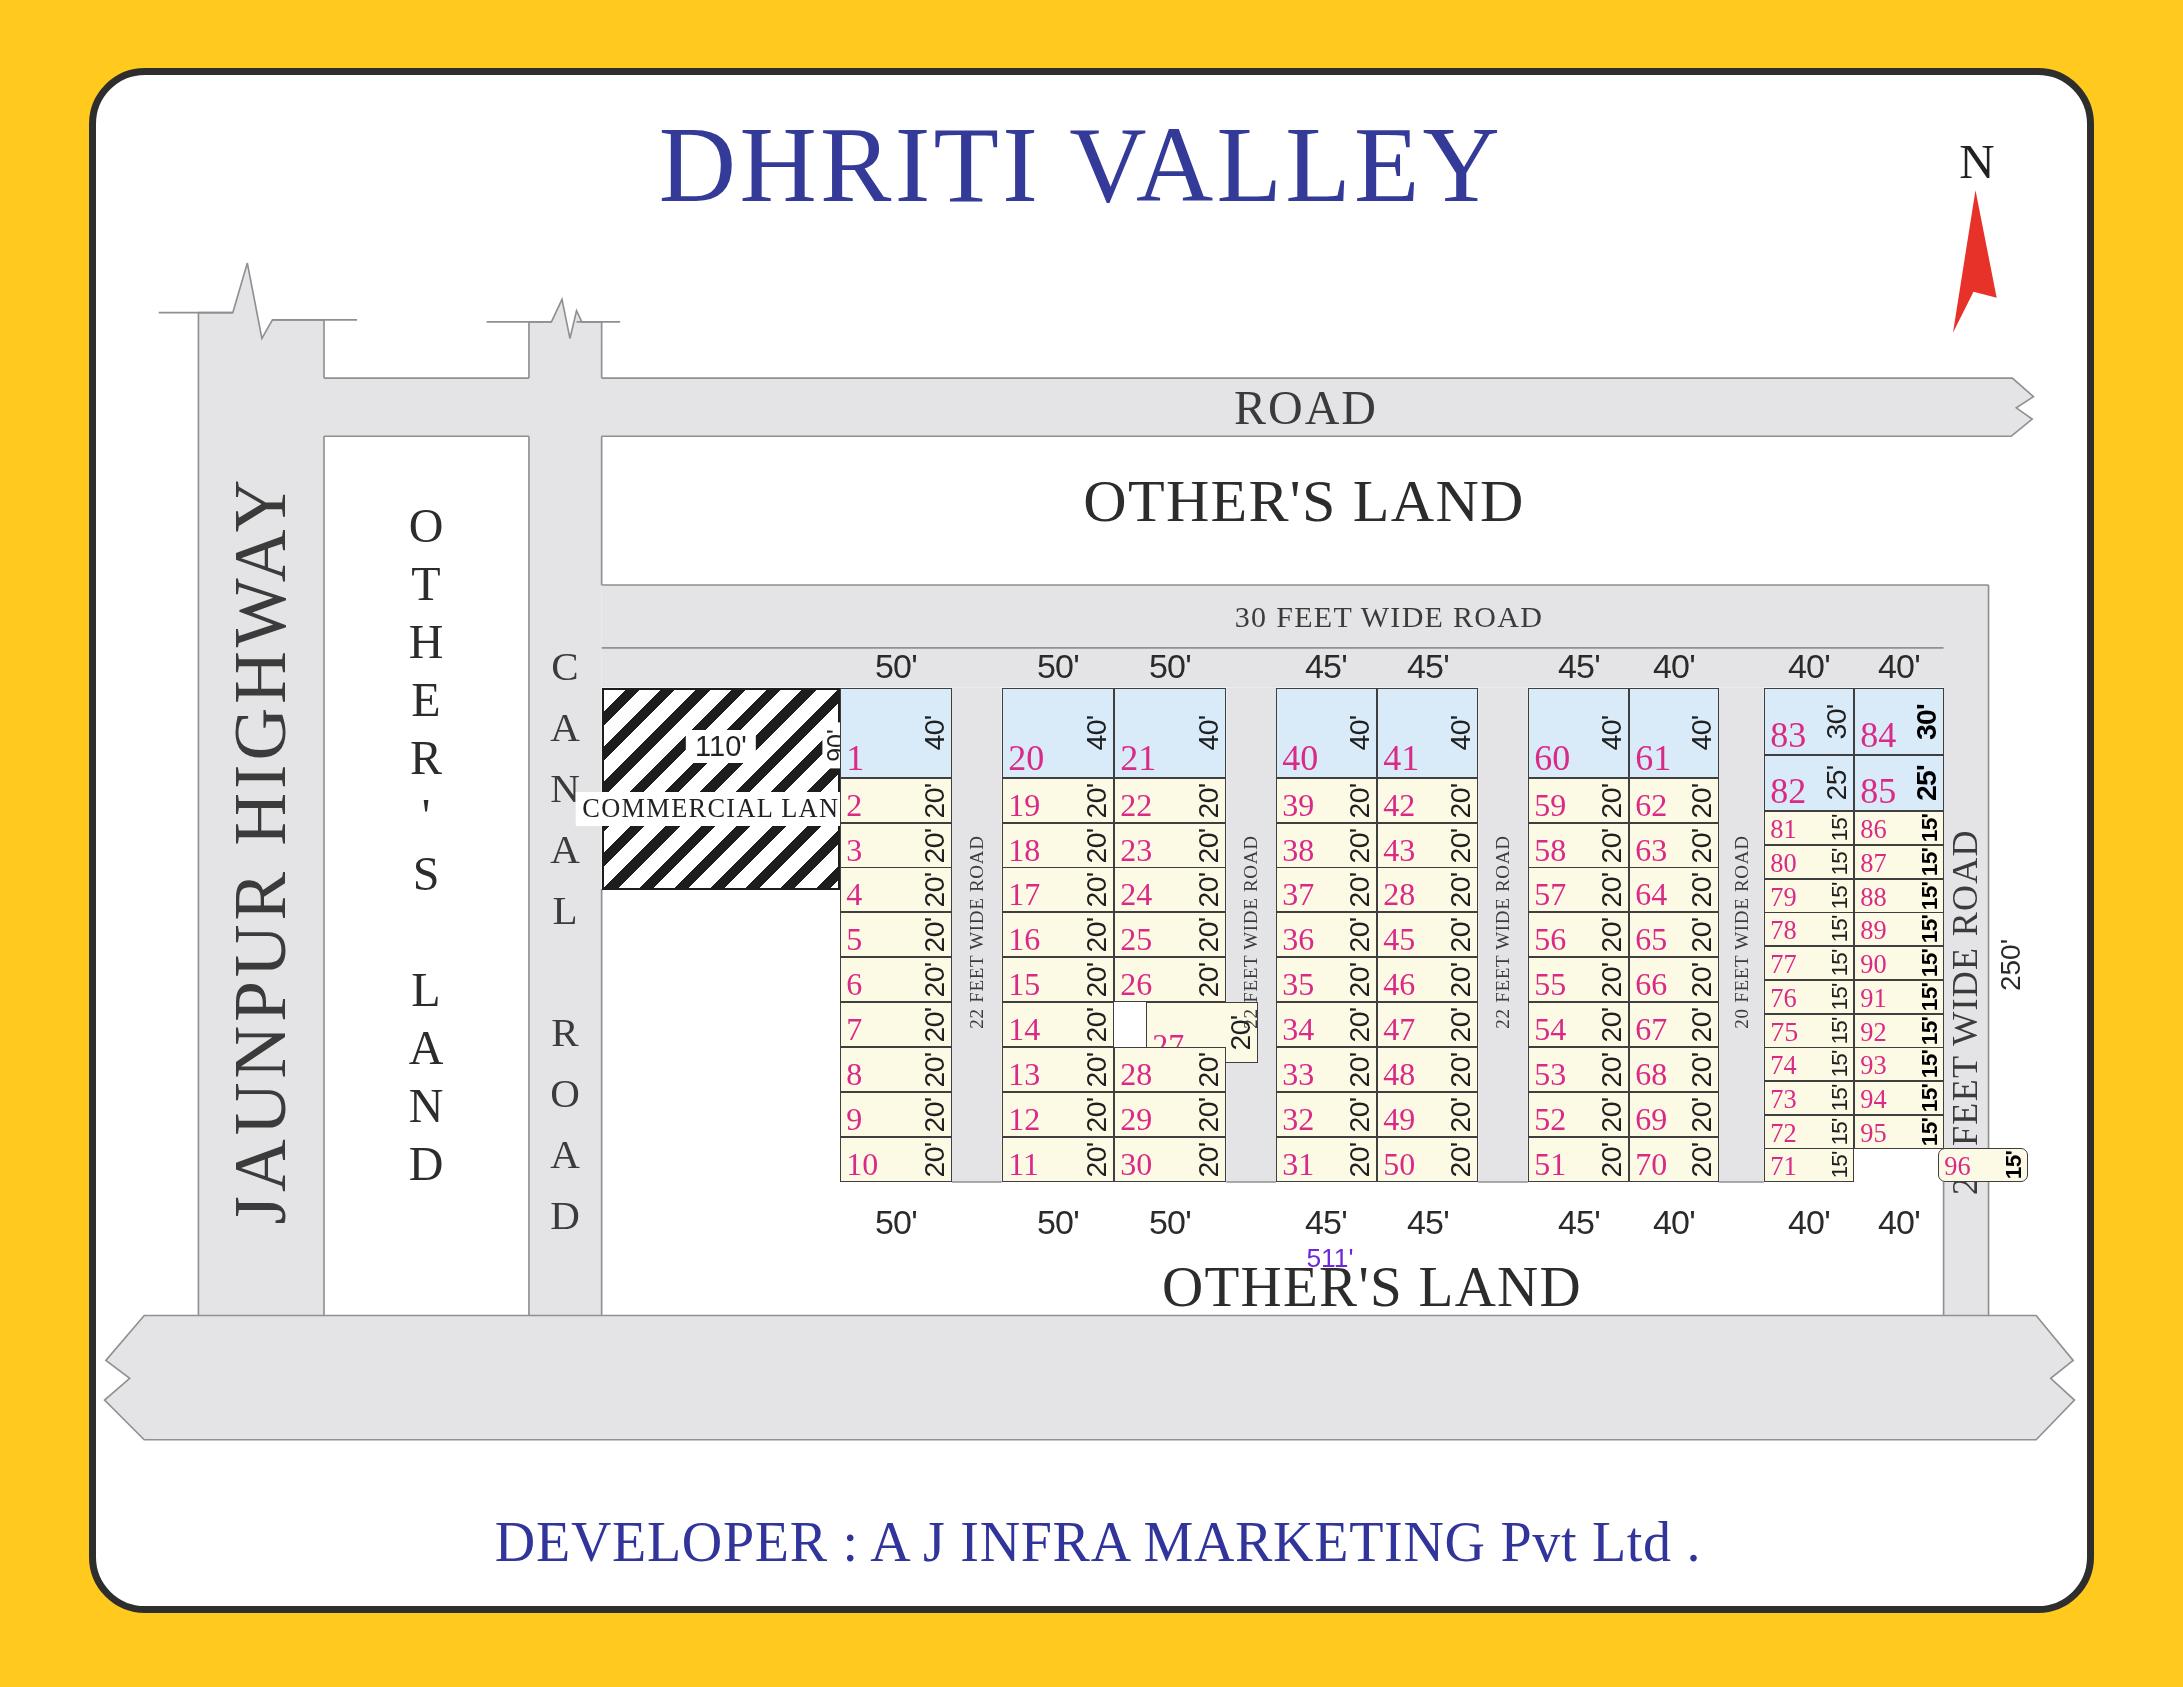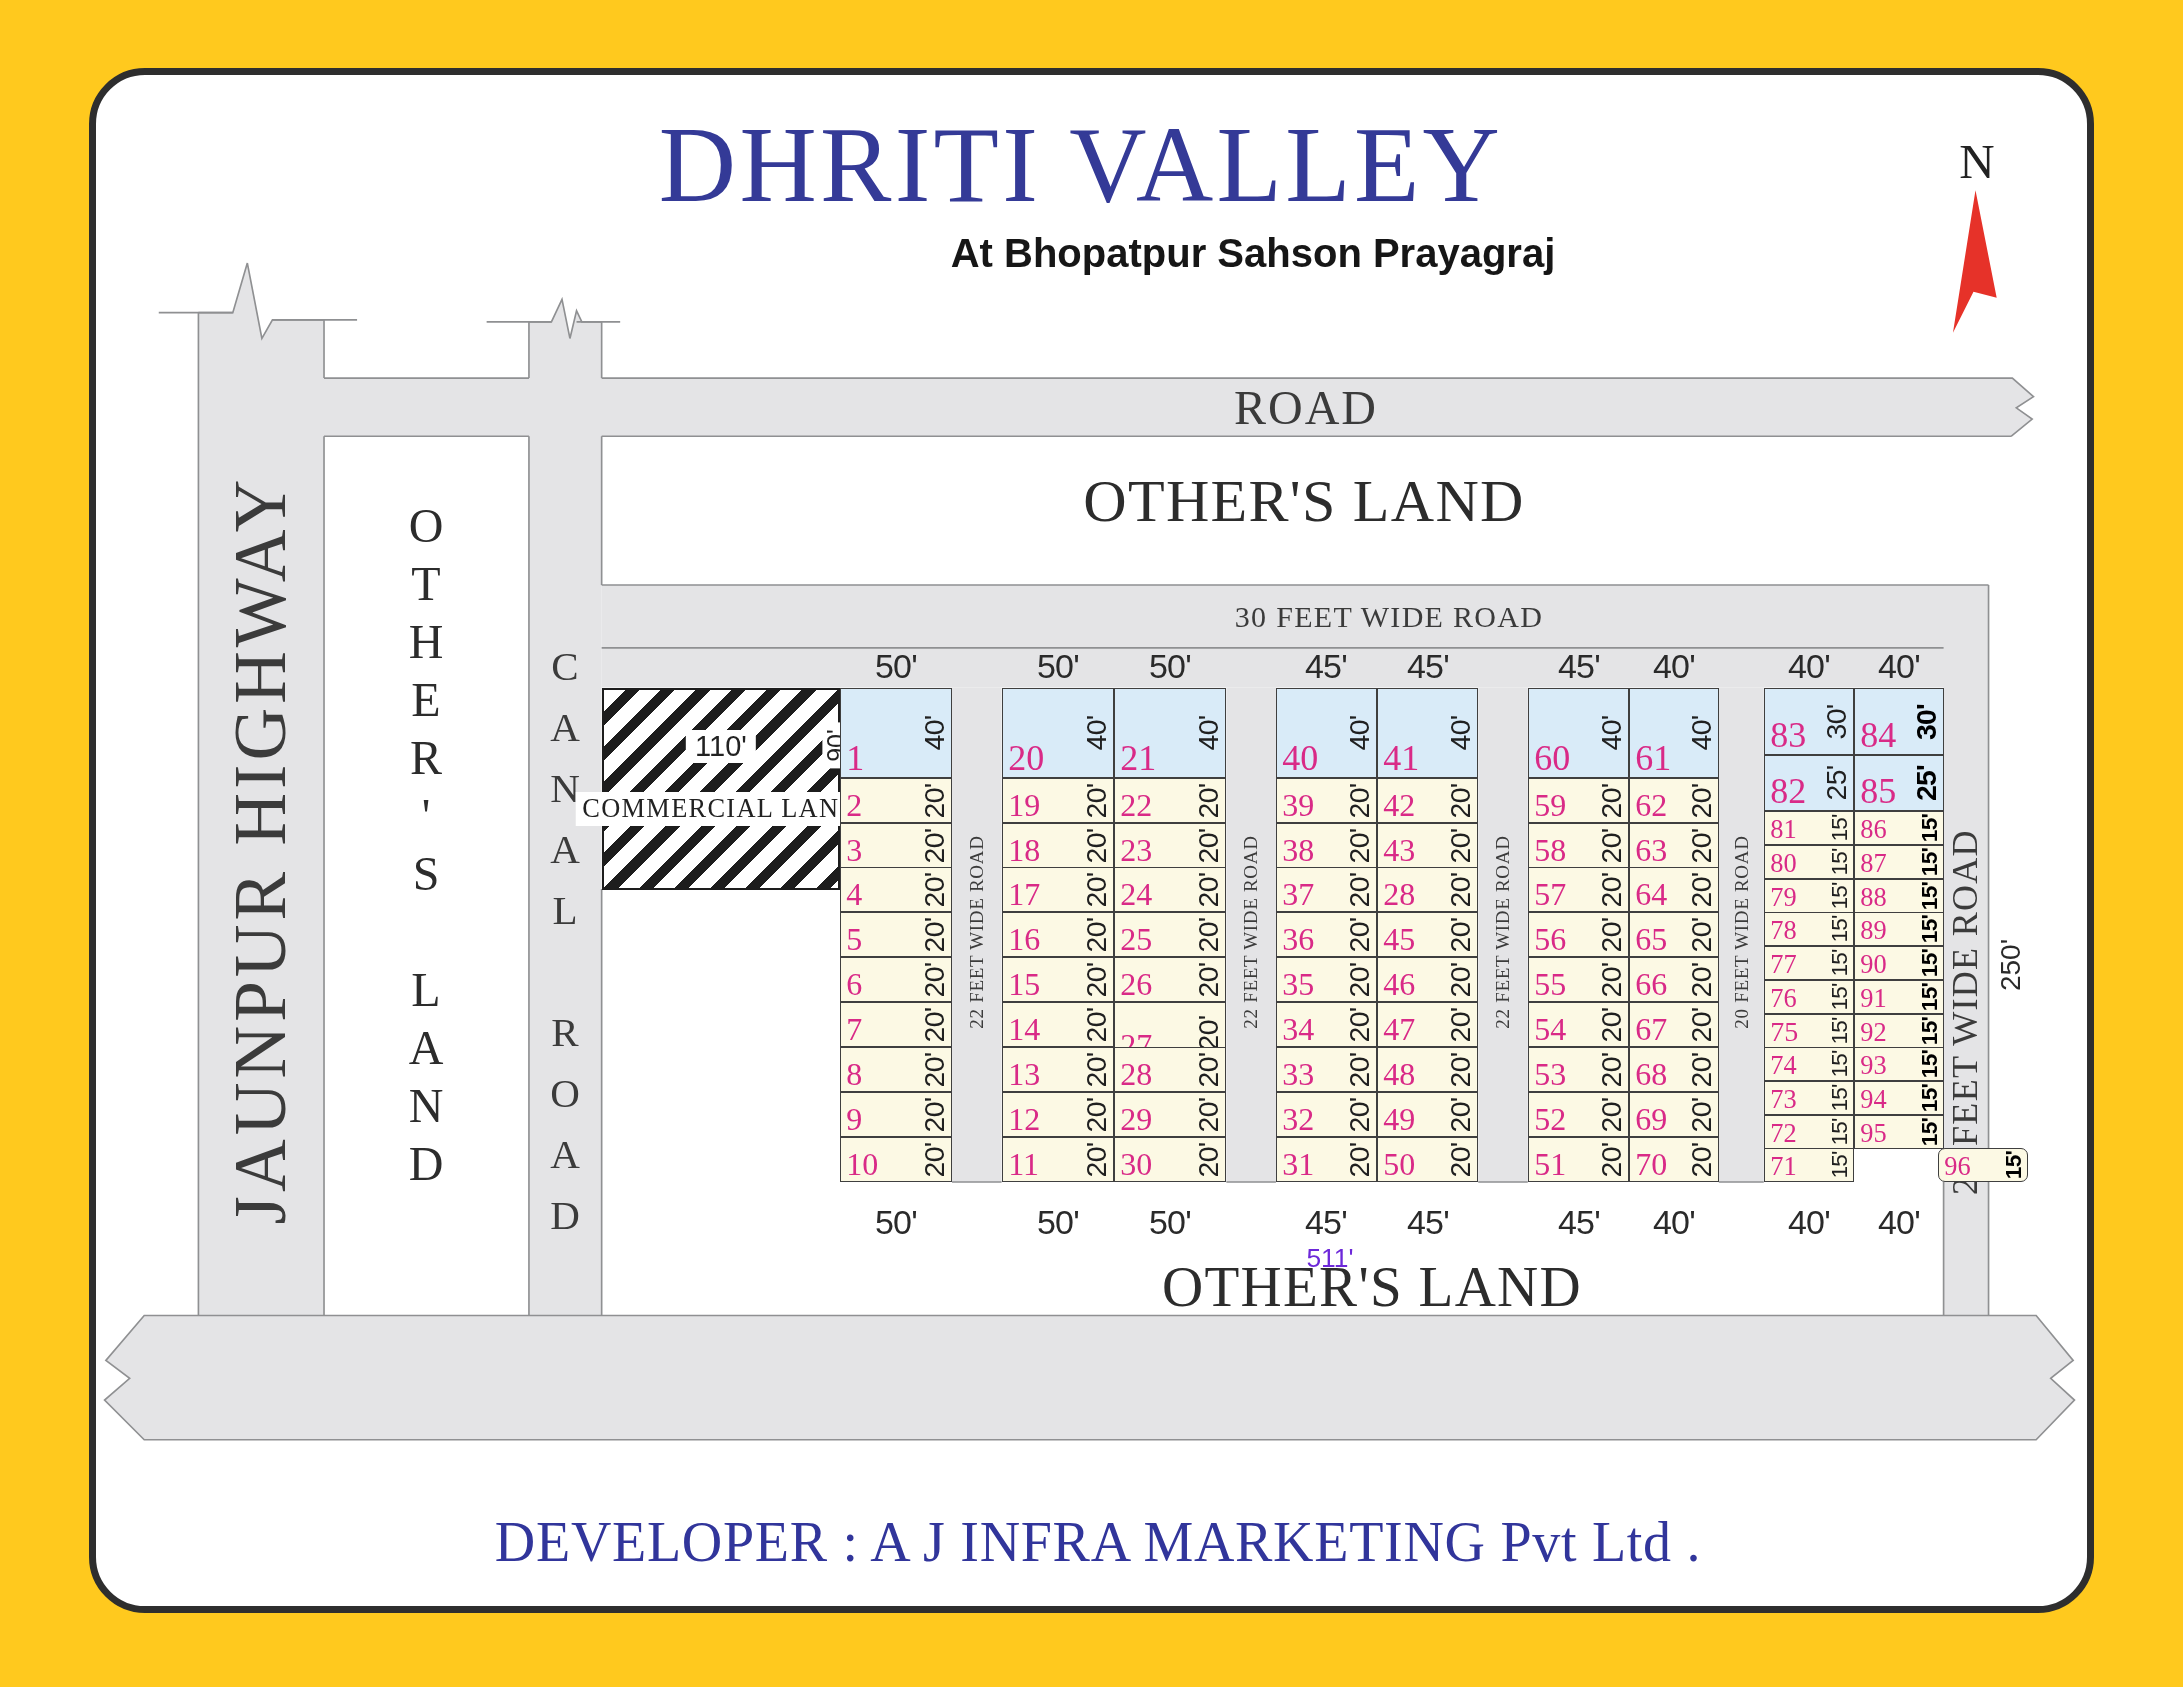--- a/index.html
+++ b/index.html
@@ -60,21 +60,20 @@
       <path d="M736,487 H834 M872,487 H938"></path>
       <path d="M490,572 H800 M910,572 H3044 L3076,600 L3050,617 L3074,634 L3042,660 M490,660 H800 M910,660 H3042"></path>
       <path d="M910,885 H3008 M910,980 H2940"></path>
       <path d="M3008,885 V1990 M2940,1788 V1990"></path>
       <path d="M1440,1788 H1515 M1855,1788 H1930 M2236,1788 H2311 M2600,1788 H2668"></path>
       <polygon points="218,1990 3080,1990 3136,2058 3102,2085 3138,2118 3080,2178 218,2178 158,2118 196,2085 160,2058"></polygon>
     </g>
   </svg>
 
   <div id="title" class="abs ctr" style="left:1081px;top:165px;">DHRITI VALLEY</div>
-  <div id="subtitle" class="abs ctr" style="left:1253px;top:253px;">At Bhopatpur Sahson Prayagraj</div>
 
   <div id="north-label" class="abs ctr" style="left:1977px;top:161px;">N</div>
   <svg class="abs" style="left:1937px;top:185px;" width="73" height="159" viewBox="0 0 110 240">
     <polygon points="58,8 90,170 55,161 24,223" fill="#e63229"></polygon>
   </svg>
 
   <div class="abs ctr roadname" style="left:1306px;top:407px;font-size:48px;letter-spacing:2px;">ROAD</div>
   <div class="abs ctr landname" style="left:1304px;top:501px;font-size:60px;letter-spacing:1.3px;white-space:nowrap;">OTHER'S LAND</div>
   <div class="abs rot roadname" style="left:261px;top:850px;font-size:73px;letter-spacing:4px;">JAUNPUR HIGHWAY</div>
   <div class="stacked abs" id="others-left" style="left:426px;top:497px;font-size:48px;line-height:58px;transform:translateX(-50%);">O
@@ -210,21 +209,21 @@
         <span class="pdim" style="font-size: 28.4px;">20'</span>
       </div>
       <div class="plot cream" style="left: 1114px; top: 912px; width: 112px; height: 45px;">
         <span class="pnum" style="font-size: 32px;">25</span>
         <span class="pdim" style="font-size: 28.4px;">20'</span>
       </div>
       <div class="plot cream" style="left: 1114px; top: 957px; width: 112px; height: 45px;">
         <span class="pnum" style="font-size: 32px;">26</span>
         <span class="pdim" style="font-size: 28.4px;">20'</span>
       </div>
-      <div class="plot cream" style="left: 1114px; top: 1002px; width: 112px; height: 61px;">
+      <div class="plot cream" style="left: 1146px; top: 1002px; width: 112px; height: 61px;">
         <span class="pnum" style="font-size: 32px;">27</span>
         <span class="pdim" style="font-size: 28.4px;">20'</span>
       </div>
       <div class="plot cream" style="left: 1114px; top: 1047px; width: 112px; height: 45px;">
         <span class="pnum" style="font-size: 32px;">28</span>
         <span class="pdim" style="font-size: 28.4px;">20'</span>
       </div>
       <div class="plot cream" style="left: 1114px; top: 1092px; width: 112px; height: 45px;">
         <span class="pnum" style="font-size: 32px;">29</span>
         <span class="pdim" style="font-size: 28.4px;">20'</span>

